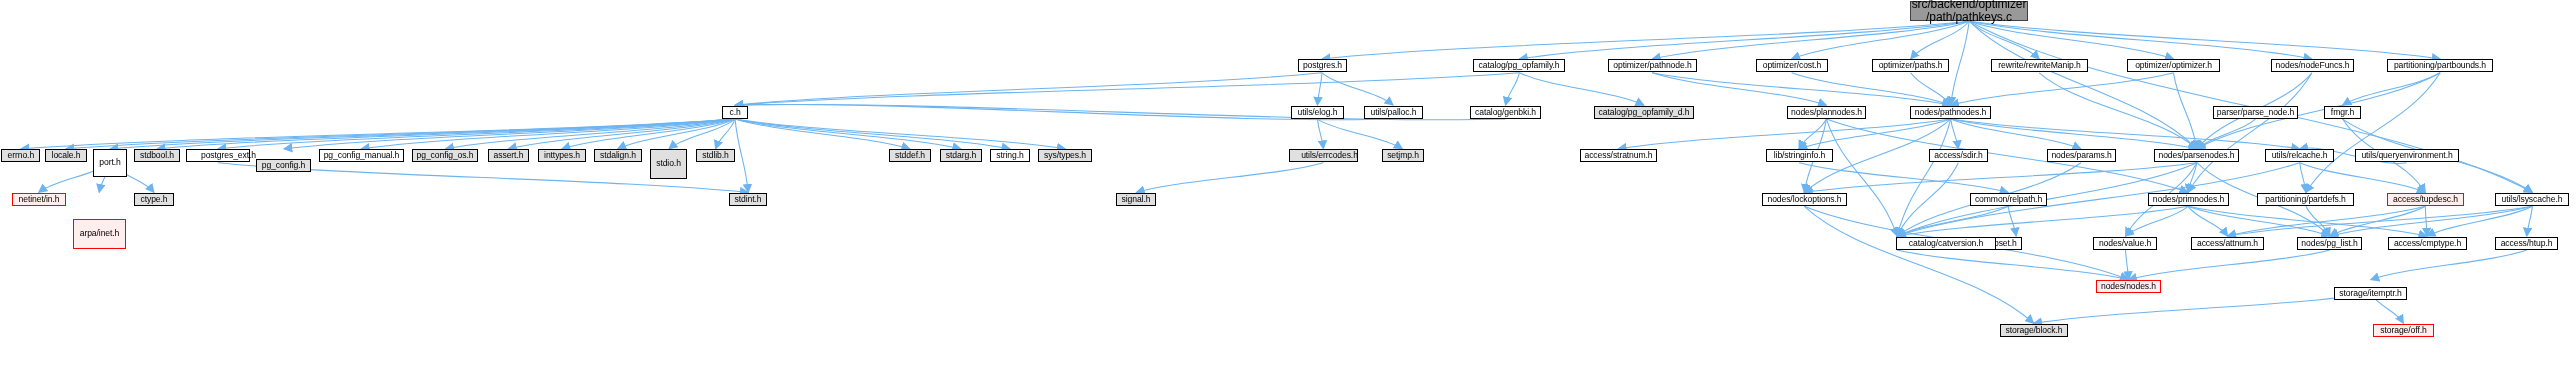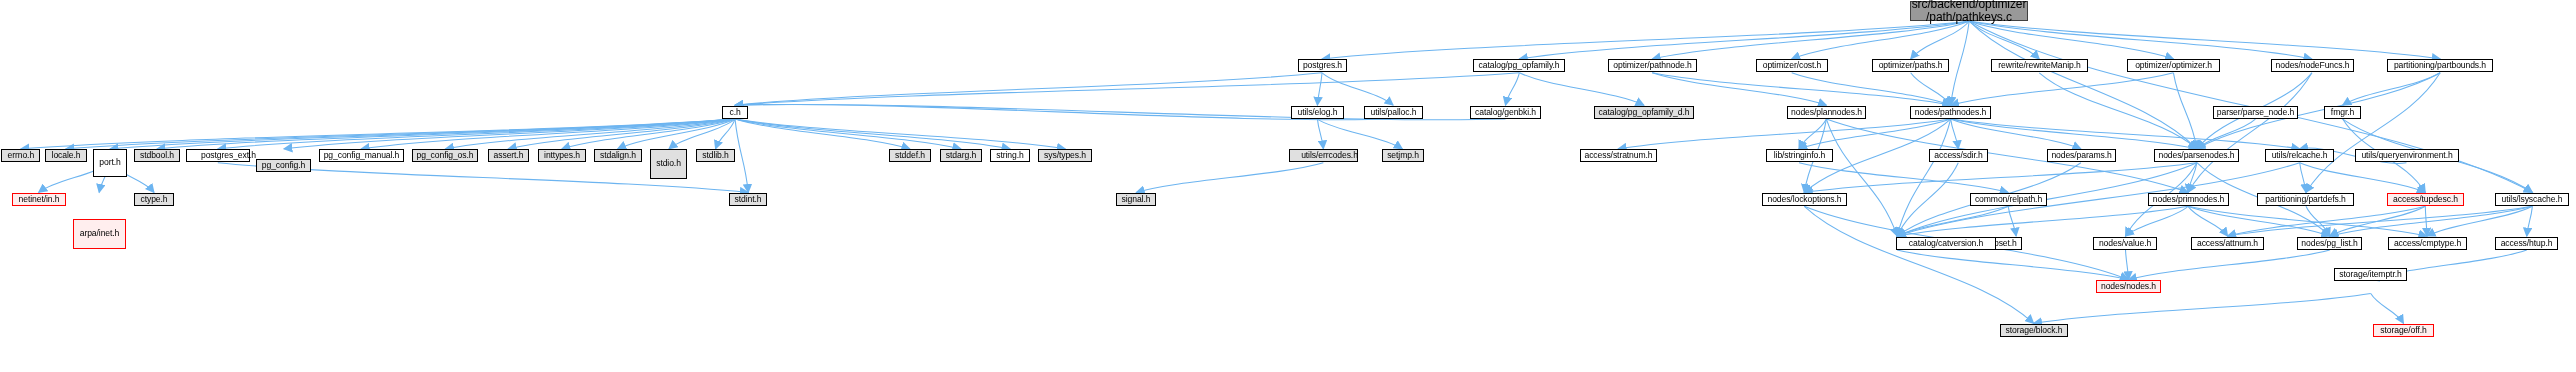--- a/index.html
+++ b/index.html
@@ -210,17 +210,17 @@
     <div class="node " style="left: 2495px; top: 193px; width: 74px; height: 13.2px;">utils/lsyscache.h</div>
     <div class="node grey" style="left: 1116px; top: 193px; width: 40px; height: 13.2px;">signal.h</div>
     <div class="node " style="left: 1943px; top: 237px; width: 79px; height: 13.2px;">nodes/bitmapset.h</div>
     <div class="node " style="left: 1896px; top: 237px; width: 100px; height: 13.2px;">catalog/catversion.h</div>
     <div class="node " style="left: 2093px; top: 237px; width: 64px; height: 13.2px;">nodes/value.h</div>
     <div class="node " style="left: 2191px; top: 237px; width: 73px; height: 13.2px;">access/attnum.h</div>
     <div class="node " style="left: 2297px; top: 237px; width: 65px; height: 13.2px;">nodes/pg_list.h</div>
     <div class="node " style="left: 2388px; top: 237px; width: 79px; height: 13.2px;">access/cmptype.h</div>
     <div class="node " style="left: 2495px; top: 237px; width: 63px; height: 13.2px;">access/htup.h</div>
     <div class="node red" style="left: 2096px; top: 280px; width: 65px; height: 13.2px;">nodes/nodes.h</div>
-    <div class="node " style="left: 2334px; top: 268px; width: 73px; height: 13.2px;">storage/itemptr.h</div>
+    <div class="node " style="left: 2334px; top: 287px; width: 73px; height: 13.2px;">storage/itemptr.h</div>
     <div class="node grey" style="left: 2000px; top: 324px; width: 68px; height: 13.2px;">storage/block.h</div>
     <div class="node red" style="left: 2373px; top: 324px; width: 61px; height: 13.2px;">storage/off.h</div>
   </div>
 
 
 </body></html>

